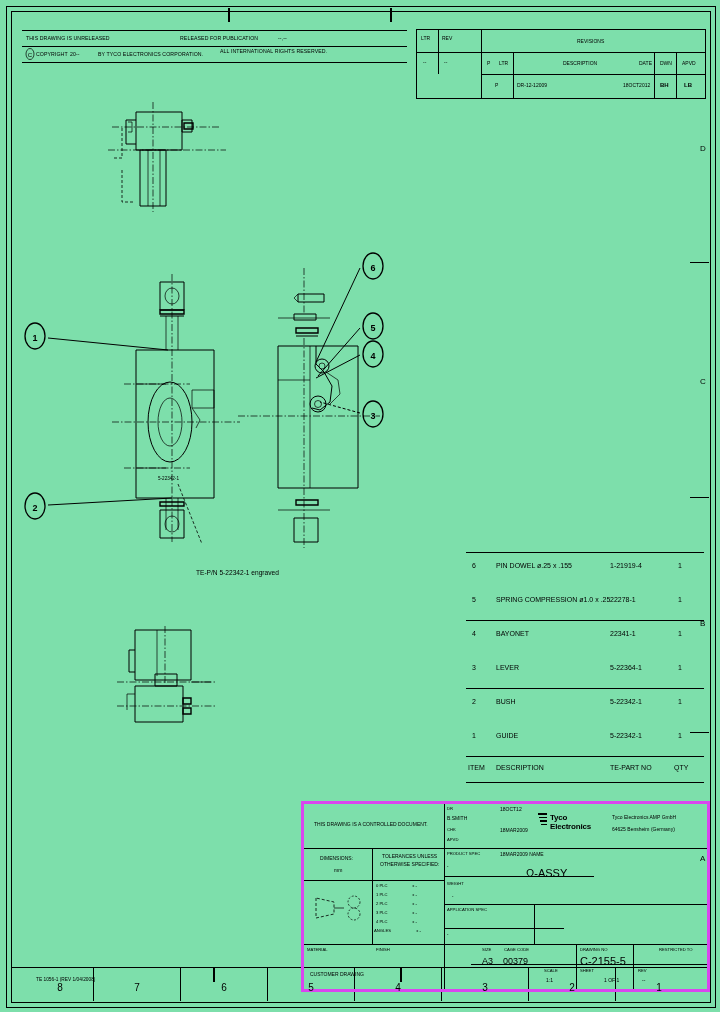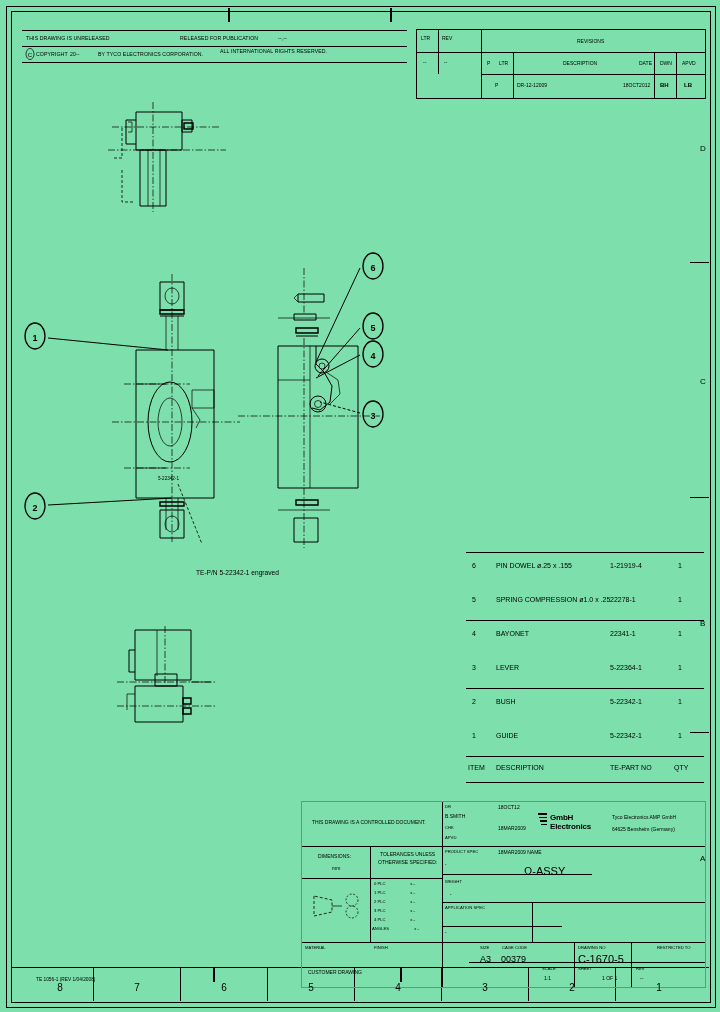--- a/index.html
+++ b/index.html
@@ -25,21 +25,21 @@
   
   #rev-block{position:absolute;left:416px;top:29px;width:288px;height:68px;
              border:1px solid #000;}
   .rev-t{font-size:5px;}
   
   #parts-list{position:absolute;left:466px;top:552px;width:238px;height:238px;}
   .pl-row{position:absolute;left:0;width:238px;height:34px;}
   .pl-t{font-size:7px;}
   
   #title-block{position:absolute;left:301px;top:801px;width:403px;height:185px;
-               border:1px solid #d946ef;}
+               border:3px solid #d946ef;}
   .tb-t{font-size:5px;}
   .tb-lbl{font-size:4.2px;}
   
   svg.view{position:absolute;overflow:visible;}
   svg.view line,svg.view path,svg.view circle,svg.view ellipse,svg.view rect,
   svg.view polyline,svg.view polygon{vector-effect:non-scaling-stroke;}
   .solid{stroke:#000;stroke-width:1;fill:none;}
   .solid2{stroke:#000;stroke-width:1.4;fill:none;}
   .thin{stroke:#000;stroke-width:.7;fill:none;}
   .dash{stroke:#000;stroke-width:.8;fill:none;stroke-dasharray:3 2;}
@@ -375,37 +375,37 @@
 
     <div class="t" style="left:222px;top:64px;font-size:11px;">Ω-ASSY</div>
 
     <div class="t tb-lbl" style="left:178px;top:144px;">SIZE</div>
     <div class="t tb-lbl" style="left:200px;top:144px;">CAGE CODE</div>
     <div class="t tb-lbl" style="left:276px;top:144px;">DRAWING NO</div>
     <div class="t tb-lbl" style="left:355px;top:144px;">RESTRICTED TO</div>
 
     <div class="t" style="left:178px;top:153px;font-size:9px;">A3</div>
     <div class="t" style="left:199px;top:153px;font-size:9px;">00379</div>
-    <div class="t" style="left:276px;top:152px;font-size:11px;">C-1670-5</div>
+    <div class="t" style="left:276px;top:152px;font-size:11px;">C-2155-5</div>
 
     <div class="t tb-t" style="left:6px;top:168px;">CUSTOMER DRAWING</div>
     <div class="t tb-lbl" style="left:240px;top:165px;">SCALE</div>
     <div class="t tb-t" style="left:242px;top:174px;">1:1</div>
     <div class="t tb-lbl" style="left:276px;top:165px;">SHEET</div>
     <div class="t tb-t" style="left:300px;top:174px;">1 OF 1</div>
     <div class="t tb-lbl" style="left:334px;top:165px;">REV</div>
     <div class="t tb-t" style="left:338px;top:174px;">--</div>
   </div>
 
   <div id="tyco-logo">
     <div class="tyco-bar" style="left:0;top:1px;width:9px;height:1.6px;"></div>
     <div class="tyco-bar" style="left:1px;top:4.5px;width:8px;height:1.6px;"></div>
     <div class="tyco-bar" style="left:2px;top:8px;width:7px;height:1.6px;"></div>
     <div class="tyco-bar" style="left:3px;top:11.5px;width:6px;height:1.6px;"></div>
-    <div class="t tyco-word" style="left:12px;top:2px;">GmbH</div>
+    <div class="t tyco-word" style="left:12px;top:2px;">Tyco</div>
     <div class="t tyco-word" style="left:12px;top:11px;">Electronics</div>
   </div>
   <div class="t" style="left:612px;top:815px;font-size:5px;">Tyco Electronics AMP GmbH</div>
   <div class="t" style="left:612px;top:827px;font-size:5px;">64625 Bensheim (Germany)</div>
 
   <div class="t" style="left:36px;top:978px;font-size:4.8px;">TE 1056-1 (REV 1/04/2008)</div>
 
   <div class="t ctr" style="left:50px;top:983px;width:20px;font-size:10px;">8</div>
   <div class="t ctr" style="left:127px;top:983px;width:20px;font-size:10px;">7</div>
   <div class="t ctr" style="left:214px;top:983px;width:20px;font-size:10px;">6</div>

